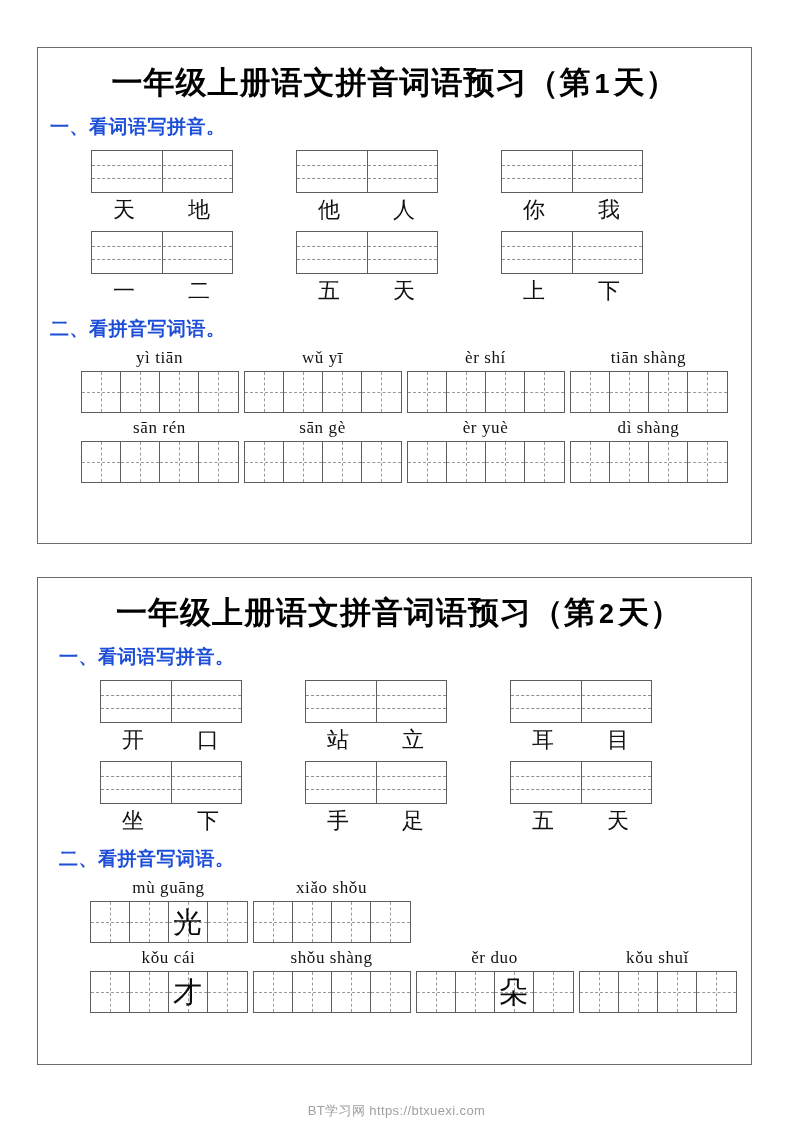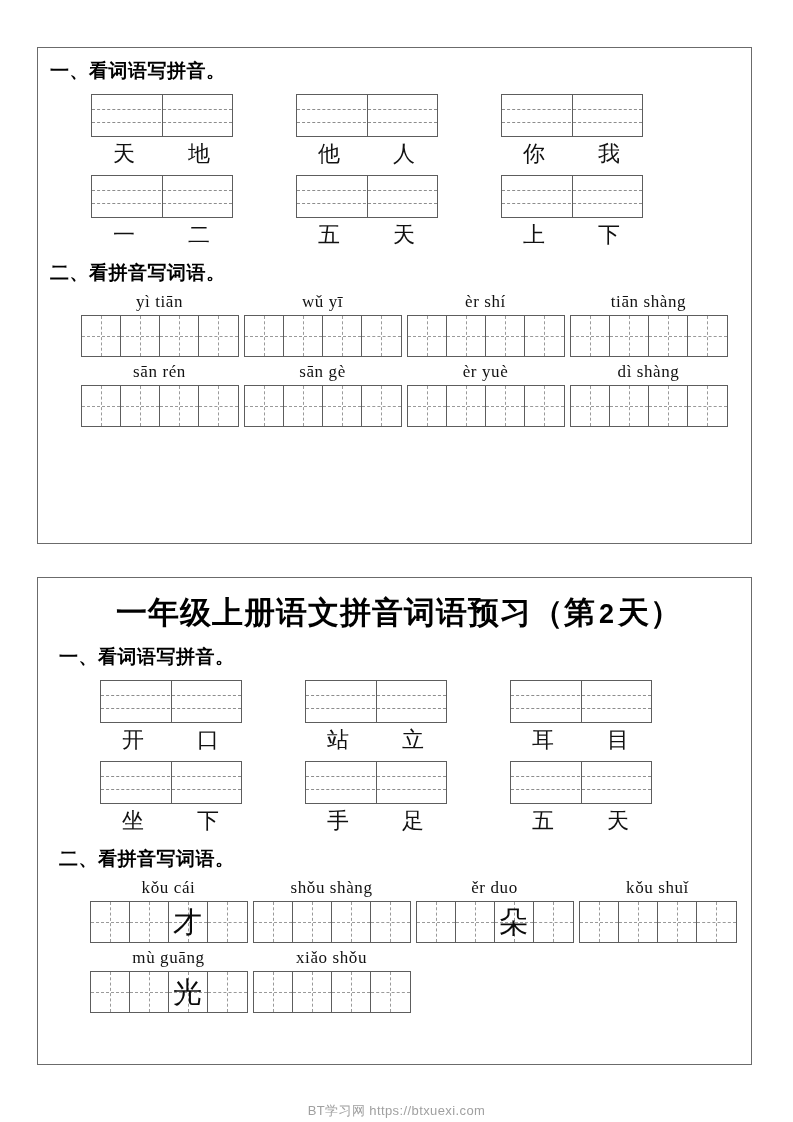--- a/index.html
+++ b/index.html
@@ -50,21 +50,21 @@
     font-family: "Liberation Sans", sans-serif;
     font-weight: 700;
     font-size: 27px;
     padding: 0 3px;
   }
 
   .section-head {
     font-family: Liberation Sans, sans-serif;
     font-size: 19px;
     font-weight: 700;
-    color: #000000;
+    color: #1d4ed8;
     margin: 10px 0 0 12px;
     letter-spacing: 0.5px;
   }
 
   
   .p1-rows { margin-top: 10px; }
   .p1-row {
     display: flex;
     justify-content: flex-start;
     padding-left: 49px;
@@ -188,20 +188,23 @@
     color: #a0a0a0;
     letter-spacing: 0.4px;
   }
 </style>
 </head>
 <body>
 
 <div class="page">
 
   <div class="worksheet day1">
+    <div class="ws-title">
+      <span>一年级上册语文拼音词语预习（第</span><span class="daynum">1</span><span>天）</span>
+    </div>
 
     <div class="section-head">一、看词语写拼音。</div>
 
     <div class="p1-rows">
       <div class="p1-row">
         <div class="p1-cell">
           <div class="fourline">
               <span class="vmid"></span>
               <span class="hdash a"></span>
               <span class="hdash b"></span>
@@ -562,20 +565,73 @@
           </div>
         </div>
       </div>
     </div>
 
     <div class="section-head">二、看拼音写词语。</div>
 
     <div class="p2-rows">
       <div class="p2-row">
         <div class="p2-cell">
+          <div class="pinyin">mù guāng</div>
+          <div class="tzg">
+            <div class="tzg-cell">
+                <span class="vd"></span>
+                <span class="hd"></span>
+                <span class="fill"></span>
+              </div>
+            <div class="tzg-cell">
+                <span class="vd"></span>
+                <span class="hd"></span>
+                <span class="fill"></span>
+              </div>
+            <div class="tzg-cell">
+                <span class="vd"></span>
+                <span class="hd"></span>
+                <span class="fill">光</span>
+              </div>
+            <div class="tzg-cell">
+                <span class="vd"></span>
+                <span class="hd"></span>
+                <span class="fill"></span>
+              </div>
+          </div>
+        </div>
+        <div class="p2-cell">
+          <div class="pinyin">xiǎo shǒu</div>
+          <div class="tzg">
+            <div class="tzg-cell">
+                <span class="vd"></span>
+                <span class="hd"></span>
+                <span class="fill"></span>
+              </div>
+            <div class="tzg-cell">
+                <span class="vd"></span>
+                <span class="hd"></span>
+                <span class="fill"></span>
+              </div>
+            <div class="tzg-cell">
+                <span class="vd"></span>
+                <span class="hd"></span>
+                <span class="fill"></span>
+              </div>
+            <div class="tzg-cell">
+                <span class="vd"></span>
+                <span class="hd"></span>
+                <span class="fill"></span>
+              </div>
+          </div>
+        </div>
+      </div>
+
+      <div class="p2-row">
+        <div class="p2-cell">
           <div class="pinyin">kǒu cái</div>
           <div class="tzg">
             <div class="tzg-cell">
                 <span class="vd"></span>
                 <span class="hd"></span>
                 <span class="fill"></span>
               </div>
             <div class="tzg-cell">
                 <span class="vd"></span>
                 <span class="hd"></span>
@@ -638,73 +694,20 @@
               </div>
             <div class="tzg-cell">
                 <span class="vd"></span>
                 <span class="hd"></span>
                 <span class="fill"></span>
               </div>
           </div>
         </div>
         <div class="p2-cell">
           <div class="pinyin">kǒu shuǐ</div>
-          <div class="tzg">
-            <div class="tzg-cell">
-                <span class="vd"></span>
-                <span class="hd"></span>
-                <span class="fill"></span>
-              </div>
-            <div class="tzg-cell">
-                <span class="vd"></span>
-                <span class="hd"></span>
-                <span class="fill"></span>
-              </div>
-            <div class="tzg-cell">
-                <span class="vd"></span>
-                <span class="hd"></span>
-                <span class="fill"></span>
-              </div>
-            <div class="tzg-cell">
-                <span class="vd"></span>
-                <span class="hd"></span>
-                <span class="fill"></span>
-              </div>
-          </div>
-        </div>
-      </div>
-
-      <div class="p2-row">
-        <div class="p2-cell">
-          <div class="pinyin">mù guāng</div>
-          <div class="tzg">
-            <div class="tzg-cell">
-                <span class="vd"></span>
-                <span class="hd"></span>
-                <span class="fill"></span>
-              </div>
-            <div class="tzg-cell">
-                <span class="vd"></span>
-                <span class="hd"></span>
-                <span class="fill"></span>
-              </div>
-            <div class="tzg-cell">
-                <span class="vd"></span>
-                <span class="hd"></span>
-                <span class="fill">光</span>
-              </div>
-            <div class="tzg-cell">
-                <span class="vd"></span>
-                <span class="hd"></span>
-                <span class="fill"></span>
-              </div>
-          </div>
-        </div>
-        <div class="p2-cell">
-          <div class="pinyin">xiǎo shǒu</div>
           <div class="tzg">
             <div class="tzg-cell">
                 <span class="vd"></span>
                 <span class="hd"></span>
                 <span class="fill"></span>
               </div>
             <div class="tzg-cell">
                 <span class="vd"></span>
                 <span class="hd"></span>
                 <span class="fill"></span>

